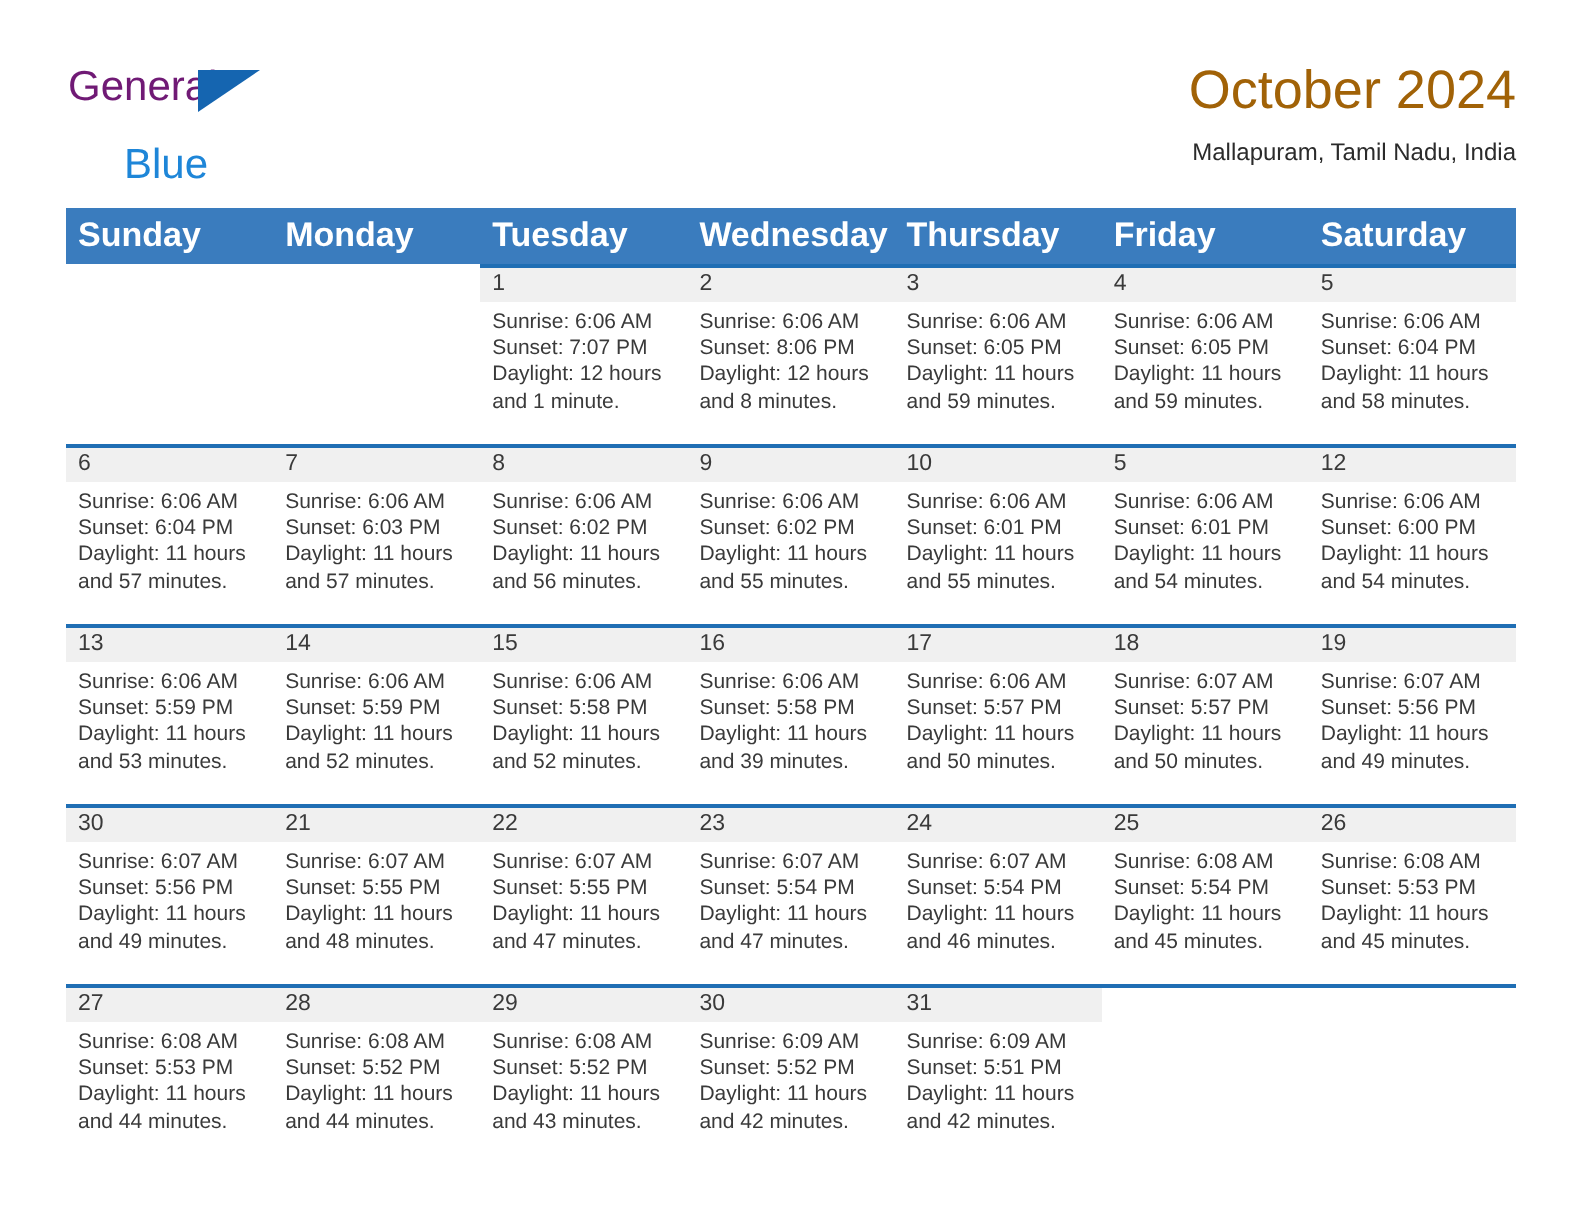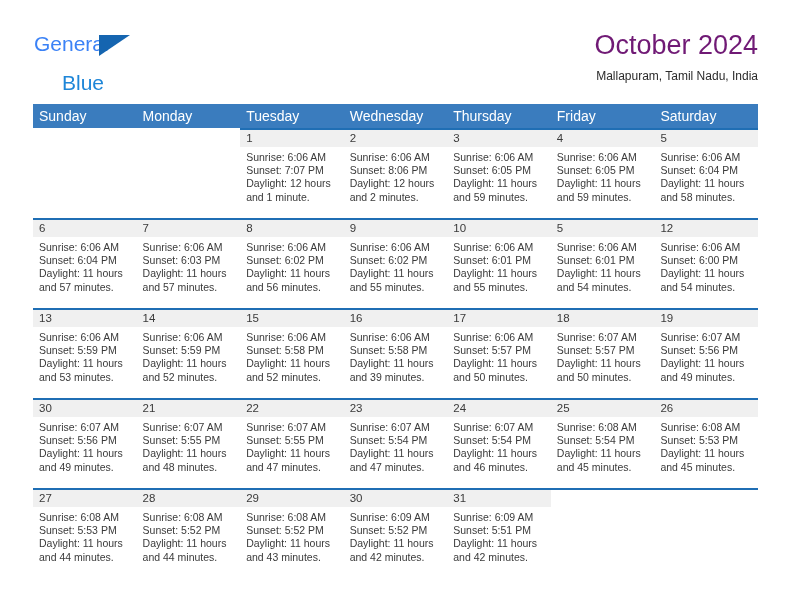--- a/index.html
+++ b/index.html
@@ -36,21 +36,21 @@
     top: 4px;
     width: 120px;
     height: 56px;
   }
   .brand-general {
     position: absolute;
     left: 0;
     top: 0;
     font-size: 21px;
     letter-spacing: 0px;
-    color: #3b82f6;
+    color: #701a75;
     font-family: "Liberation Sans", sans-serif;
     line-height: 24px;
   }
   .brand-triangle {
     position: absolute;
     left: 65px;
     top: 3px;
     width: 0;
     height: 0;
     border-left: 31px solid #1565b0;
@@ -67,21 +67,21 @@
   }
 
   .title-block {
     position: absolute;
     right: 0;
     top: 0;
     text-align: right;
   }
   .cal-title {
     font-size: 27px;
-    color: #701a75;
+    color: #a16207;
     line-height: 34px;
     font-weight: normal;
     margin: 0;
     white-space: nowrap;
   }
   .cal-subtitle {
     font-size: 12px;
     color: #2b2b2b;
     line-height: 20px;
     margin: 4px 0 0 0;
@@ -93,22 +93,22 @@
     position: absolute;
     left: 33px;
     top: 104px;
     width: 725px;
     border-collapse: collapse;
     table-layout: fixed;
   }
   .calendar th {
     background: #3a7cbe;
     color: #ffffff;
-    font-size: 14px;
-    font-weight: normal;
+    font-size: 17px;
+    font-weight: bold;
     text-align: left;
     padding: 4px 0 4px 6px;
     height: 13px;
     border: none;
   }
   .calendar td {
     vertical-align: top;
     padding: 0;
     border: none;
     width: 103.57px;
@@ -197,21 +197,21 @@
               </div>
             </div>
           </td>
           <td>
             <div class="daycell has-content">
               <div class="daynum-band">2</div>
               <div class="dayinfo">
                 <div>Sunrise: 6:06 AM</div>
                 <div>Sunset: 8:06 PM</div>
                 <div>Daylight: 12 hours</div>
-                <div>and 2 minutes.</div>
+                <div>and 8 minutes.</div>
               </div>
             </div>
           </td>
           <td>
             <div class="daycell has-content">
               <div class="daynum-band">3</div>
               <div class="dayinfo">
                 <div>Sunrise: 6:06 AM</div>
                 <div>Sunset: 6:05 PM</div>
                 <div>Daylight: 11 hours</div>

